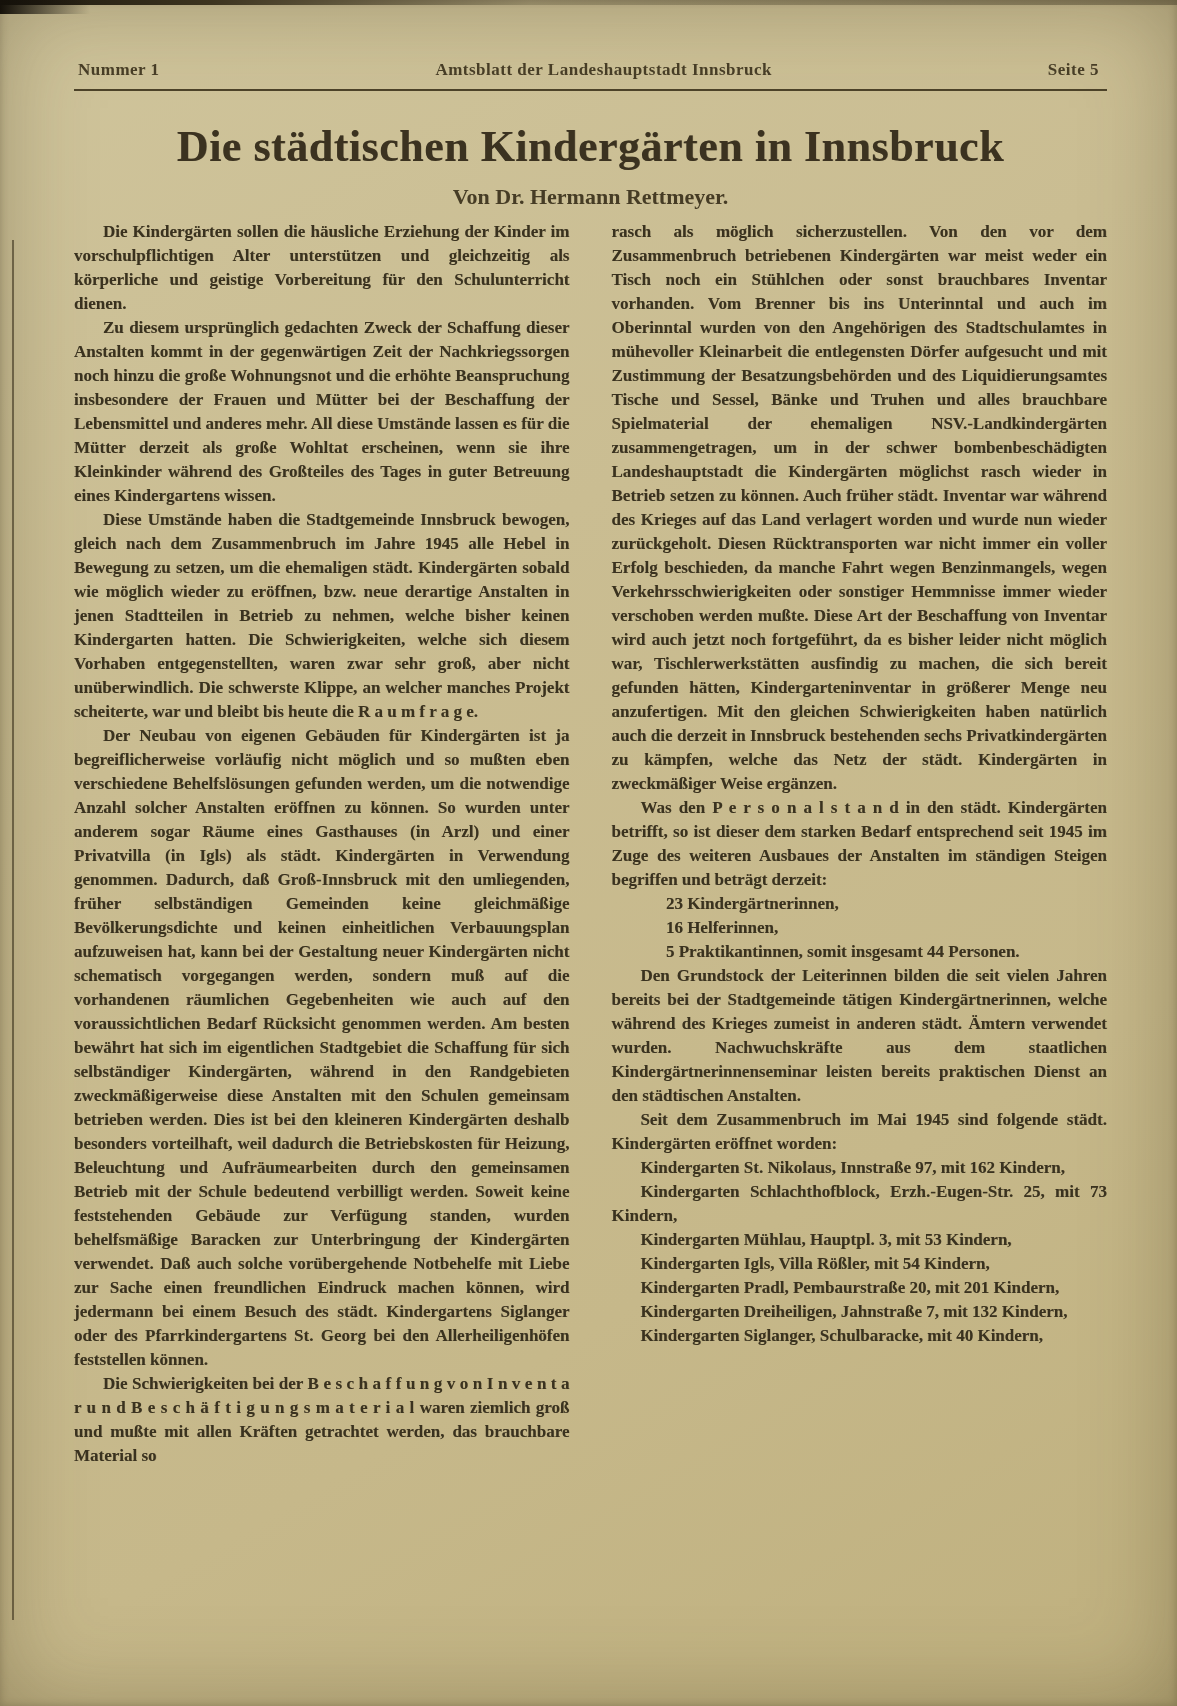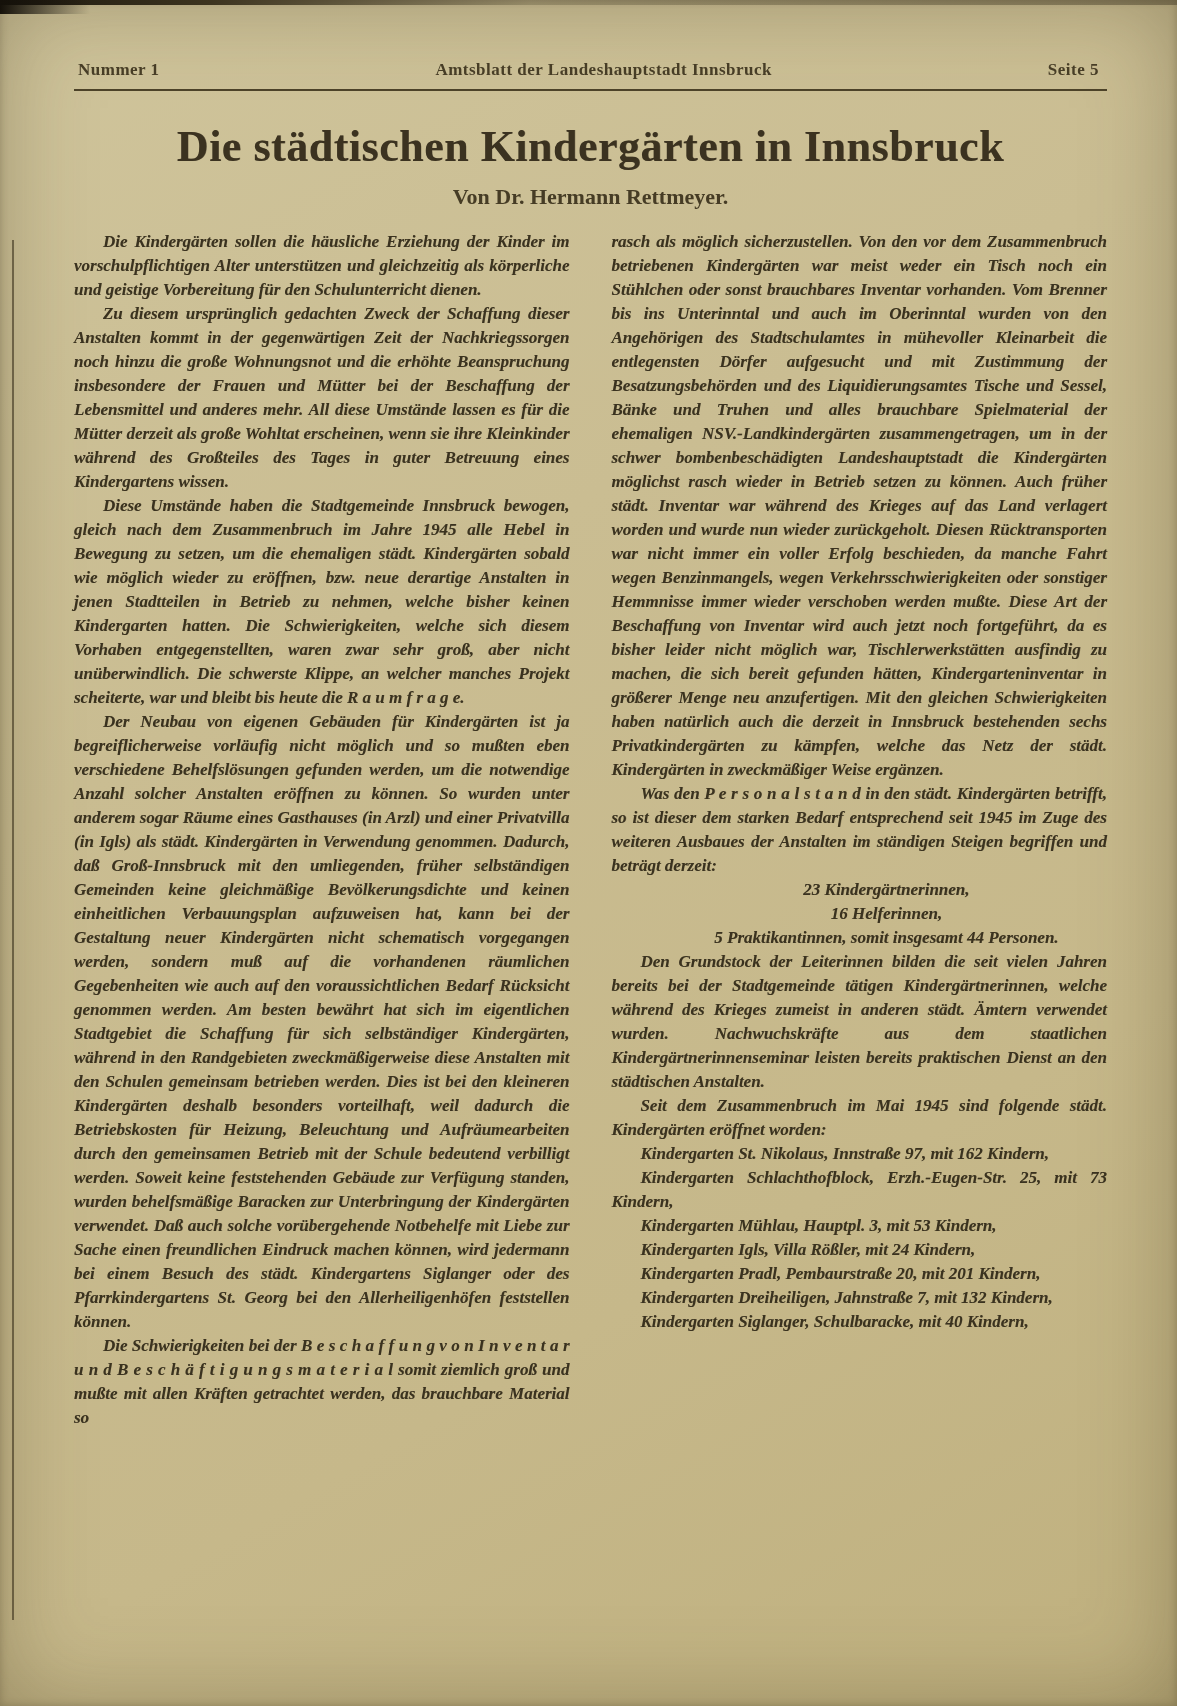--- a/index.html
+++ b/index.html
@@ -63,41 +63,40 @@
     margin-top: 12px;
     text-align: center;
     font-size: 22px;
     font-weight: bold;
     color: #463c25;
   }
 
   .columns {
     display: flex;
     gap: 42px;
-    margin-top: 20px;
-    font-style: italic;
+    margin-top: 10px;
   }
   .col {
     flex: 1 1 0;
     min-width: 0;
   }
   .para {
     margin: 0;
     font-size: 17px;
     line-height: 24px;
     font-weight: bold;
     text-align: justify;
     color: #3a321f;
     text-shadow: 0.3px 0.3px 0 rgba(58,50,31,0.35);
   }
   .para.indent { text-indent: 1.7em; }
   .para.noindent { text-indent: 0; }
   .para.list {
     text-indent: 0;
-    text-align: center;
+    text-align: left;
     padding-left: 3.2em;
   }
 </style>
 </head>
 <body>
 
 <div class="page">
 
   <div class="scan-edge-top"></div>
   <div class="scan-corner"></div>
@@ -112,33 +111,33 @@
 
   <h1 class="article-title">Die städtischen Kindergärten in Innsbruck</h1>
   <div class="article-byline">Von Dr. Hermann Rettmeyer.</div>
 
   <div class="columns">
     <div class="col" id="col-left">
         <p class="para indent">Die Kindergärten sollen die häusliche Erziehung der Kinder im vorschulpflichtigen Alter unterstützen und gleichzeitig als körperliche und geistige Vorbereitung für den Schulunterricht dienen.</p>
         <p class="para indent">Zu diesem ursprünglich gedachten Zweck der Schaffung dieser Anstalten kommt in der gegenwärtigen Zeit der Nachkriegssorgen noch hinzu die große Wohnungsnot und die erhöhte Beanspruchung insbesondere der Frauen und Mütter bei der Beschaffung der Lebensmittel und anderes mehr. All diese Umstände lassen es für die Mütter derzeit als große Wohltat erscheinen, wenn sie ihre Kleinkinder während des Großteiles des Tages in guter Betreuung eines Kindergartens wissen.</p>
         <p class="para indent">Diese Umstände haben die Stadtgemeinde Innsbruck bewogen, gleich nach dem Zusammenbruch im Jahre 1945 alle Hebel in Bewegung zu setzen, um die ehemaligen städt. Kindergärten sobald wie möglich wieder zu eröffnen, bzw. neue derartige Anstalten in jenen Stadtteilen in Betrieb zu nehmen, welche bisher keinen Kindergarten hatten. Die Schwierigkeiten, welche sich diesem Vorhaben entgegenstellten, waren zwar sehr groß, aber nicht unüberwindlich. Die schwerste Klippe, an welcher manches Projekt scheiterte, war und bleibt bis heute die R a u m f r a g e.</p>
         <p class="para indent">Der Neubau von eigenen Gebäuden für Kindergärten ist ja begreiflicherweise vorläufig nicht möglich und so mußten eben verschiedene Behelfslösungen gefunden werden, um die notwendige Anzahl solcher Anstalten eröffnen zu können. So wurden unter anderem sogar Räume eines Gasthauses (in Arzl) und einer Privatvilla (in Igls) als städt. Kindergärten in Verwendung genommen. Dadurch, daß Groß-Innsbruck mit den umliegenden, früher selbständigen Gemeinden keine gleichmäßige Bevölkerungsdichte und keinen einheitlichen Verbauungsplan aufzuweisen hat, kann bei der Gestaltung neuer Kindergärten nicht schematisch vorgegangen werden, sondern muß auf die vorhandenen räumlichen Gegebenheiten wie auch auf den voraussichtlichen Bedarf Rücksicht genommen werden. Am besten bewährt hat sich im eigentlichen Stadtgebiet die Schaffung für sich selbständiger Kindergärten, während in den Randgebieten zweckmäßigerweise diese Anstalten mit den Schulen gemeinsam betrieben werden. Dies ist bei den kleineren Kindergärten deshalb besonders vorteilhaft, weil dadurch die Betriebskosten für Heizung, Beleuchtung und Aufräumearbeiten durch den gemeinsamen Betrieb mit der Schule bedeutend verbilligt werden. Soweit keine feststehenden Gebäude zur Verfügung standen, wurden behelfsmäßige Baracken zur Unterbringung der Kindergärten verwendet. Daß auch solche vorübergehende Notbehelfe mit Liebe zur Sache einen freundlichen Eindruck machen können, wird jedermann bei einem Besuch des städt. Kindergartens Siglanger oder des Pfarrkindergartens St. Georg bei den Allerheiligenhöfen feststellen können.</p>
-        <p class="para indent">Die Schwierigkeiten bei der B e s c h a f f u n g   v o n   I n v e n t a r   u n d   B e s c h ä f t i g u n g s m a t e r i a l  somit ziemlich groß und mußte mit allen Kräften getrachtet werden, das brauchbare Material so</p>
+        <p class="para indent">Die Schwierigkeiten bei der B e s c h a f f u n g   v o n   I n v e n t a r   u n d   B e s c h ä f t i g u n g s m a t e r i a l  waren ziemlich groß und mußte mit allen Kräften getrachtet werden, das brauchbare Material so</p>
       </div>
     <div class="col" id="col-right">
         <p class="para noindent">rasch als möglich sicherzustellen. Von den vor dem Zusammenbruch betriebenen Kindergärten war meist weder ein Tisch noch ein Stühlchen oder sonst brauchbares Inventar vorhanden. Vom Brenner bis ins Unterinntal und auch im Oberinntal wurden von den Angehörigen des Stadtschulamtes in mühevoller Kleinarbeit die entlegensten Dörfer aufgesucht und mit Zustimmung der Besatzungsbehörden und des Liquidierungsamtes Tische und Sessel, Bänke und Truhen und alles brauchbare Spielmaterial der ehemaligen NSV.-Landkindergärten zusammengetragen, um in der schwer bombenbeschädigten Landeshauptstadt die Kindergärten möglichst rasch wieder in Betrieb setzen zu können. Auch früher städt. Inventar war während des Krieges auf das Land verlagert worden und wurde nun wieder zurückgeholt. Diesen Rücktransporten war nicht immer ein voller Erfolg beschieden, da manche Fahrt wegen Benzinmangels, wegen Verkehrsschwierigkeiten oder sonstiger Hemmnisse immer wieder verschoben werden mußte. Diese Art der Beschaffung von Inventar wird auch jetzt noch fortgeführt, da es bisher leider nicht möglich war, Tischlerwerkstätten ausfindig zu machen, die sich bereit gefunden hätten, Kindergarteninventar in größerer Menge neu anzufertigen. Mit den gleichen Schwierigkeiten haben natürlich auch die derzeit in Innsbruck bestehenden sechs Privatkindergärten zu kämpfen, welche das Netz der städt. Kindergärten in zweckmäßiger Weise ergänzen.</p>
         <p class="para indent">Was den P e r s o n a l s t a n d  in den städt. Kindergärten betrifft, so ist dieser dem starken Bedarf entsprechend seit 1945 im Zuge des weiteren Ausbaues der Anstalten im ständigen Steigen begriffen und beträgt derzeit:</p>
         <p class="para list">23 Kindergärtnerinnen,</p>
         <p class="para list">16 Helferinnen,</p>
         <p class="para list">5 Praktikantinnen, somit insgesamt 44 Personen.</p>
         <p class="para indent">Den Grundstock der Leiterinnen bilden die seit vielen Jahren bereits bei der Stadtgemeinde tätigen Kindergärtnerinnen, welche während des Krieges zumeist in anderen städt. Ämtern verwendet wurden. Nachwuchskräfte aus dem staatlichen Kindergärtnerinnenseminar leisten bereits praktischen Dienst an den städtischen Anstalten.</p>
         <p class="para indent">Seit dem Zusammenbruch im Mai 1945 sind folgende städt. Kindergärten eröffnet worden:</p>
         <p class="para indent">Kindergarten St. Nikolaus, Innstraße 97, mit 162 Kindern,</p>
         <p class="para indent">Kindergarten Schlachthofblock, Erzh.-Eugen-Str. 25, mit 73 Kindern,</p>
         <p class="para indent">Kindergarten Mühlau, Hauptpl. 3, mit 53 Kindern,</p>
-        <p class="para indent">Kindergarten Igls, Villa Rößler, mit 24 Kindern,</p>
+        <p class="para indent">Kindergarten Igls, Villa Rößler, mit 54 Kindern,</p>
         <p class="para indent">Kindergarten Pradl, Pembaurstraße 20, mit 201 Kindern,</p>
         <p class="para indent">Kindergarten Dreiheiligen, Jahnstraße 7, mit 132 Kindern,</p>
         <p class="para indent">Kindergarten Siglanger, Schulbaracke, mit 40 Kindern,</p>
       </div>
   </div>
 
 </div>
 
 </body></html>

